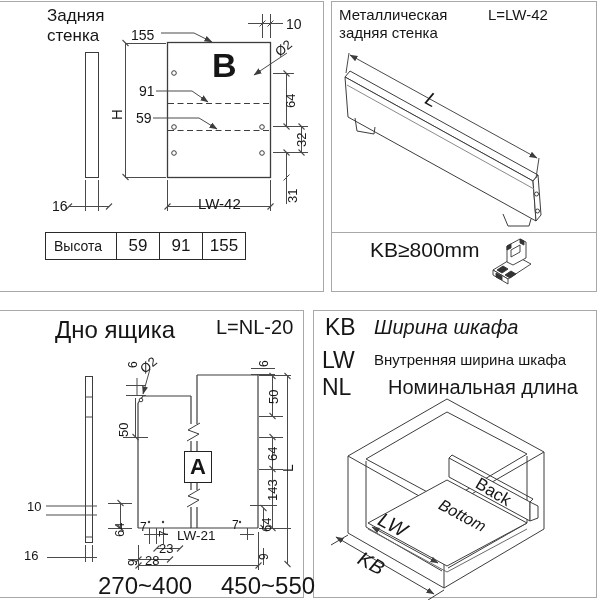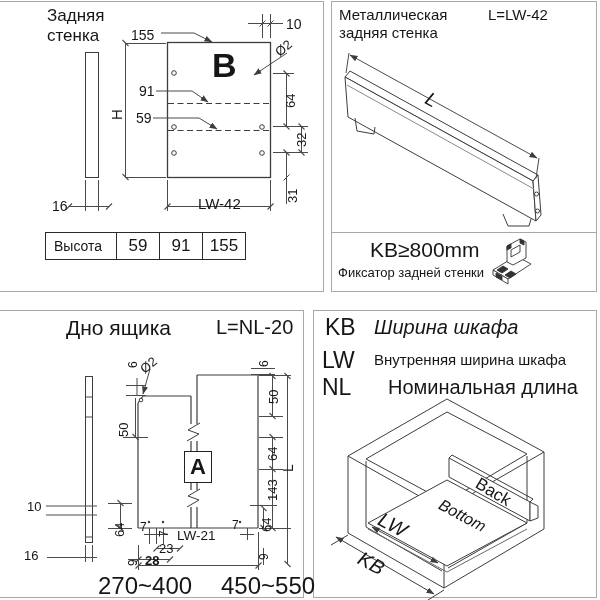--- a/index.html
+++ b/index.html
@@ -226,40 +226,39 @@
       <td class="v">155</td>
     </tr>
   </tbody>
     </table>
 
   <div class="t" style="left:339px;top:6px;font-size:15px;">Металлическая
 задняя стенка</div>
   <div class="t" style="left:488px;top:6px;font-size:15px;">L=LW-42</div>
   <div class="t rp28" style="left:432px;top:88px;font-size:19px;font-style:italic;transform:rotate(29deg);">L</div>
   <div class="t" style="left:338px;top:238px;font-size:21px;margin-left:32px;">KB≥800mm</div>
-  <div class="t" style="left:338px;top:265px;font-size:13px;">Фиксатор задней стенки</div>
-
-  <div class="t" style="left:66px;top:316px;font-size:21px;">Дно ящика</div>
+
+  <div class="t" style="left:55px;top:316px;font-size:24px;">Дно ящика</div>
   <div class="t" style="left:216px;top:316px;font-size:20px;">L=NL-20</div>
   <div class="t r90" style="left:126px;top:368px;font-size:12px;">6</div>
   <div class="t r40" style="left:142px;top:363px;font-size:13px;">Ø2</div>
   <div class="t r90" style="left:116px;top:437px;font-size:13px;">50</div>
   <div class="t r90" style="left:257px;top:367px;font-size:12px;">6</div>
   <div class="t r90" style="left:266px;top:404px;font-size:13px;">50</div>
   <div class="t r90" style="left:265px;top:461px;font-size:13px;">64</div>
   <div class="t r90" style="left:280px;top:472px;font-size:14px;">L</div>
   <div class="t r90" style="left:265px;top:501px;font-size:13px;">143</div>
   <div class="t r90" style="left:259px;top:532px;font-size:13px;">64</div>
   <div class="t r90" style="left:257px;top:560px;font-size:12px;">9</div>
   <div class="t" style="left:232px;top:518px;font-size:12px;">7</div>
   <div class="t r90" style="left:112px;top:537px;font-size:13px;">64</div>
   <div class="t" style="left:140px;top:520px;font-size:12px;">7</div>
   <div class="t r90" style="left:157px;top:537px;font-size:12px;">7</div>
   <div class="t" style="left:159px;top:541px;font-size:13px;">23</div>
-  <div class="t" style="left:145px;top:553px;font-size:13px;font-weight:bold;">28</div>
+  <div class="t" style="left:145px;top:553px;font-size:13px;">28</div>
   <div class="t r90" style="left:126px;top:566px;font-size:12px;">9</div>
   <div class="t" style="left:177px;top:528px;font-size:13.5px;">LW-21</div>
   <div class="t" style="left:27px;top:499px;font-size:13px;">10</div>
   <div class="t" style="left:24px;top:548px;font-size:13px;">16</div>
   <div class="abox" style="left:184px;top:451px;width:26px;height:30px;font-size:22px;">A</div>
   <div class="t" style="left:98px;top:572px;font-size:24px;">270~400</div>
   <div class="t" style="left:221px;top:572px;font-size:24px;">450~550</div>
 
   <div class="t" style="left:325px;top:314px;font-size:23px;">KB</div>
   <div class="t" style="left:374px;top:316px;font-size:20px;font-style:italic;">Ширина шкафа</div>

